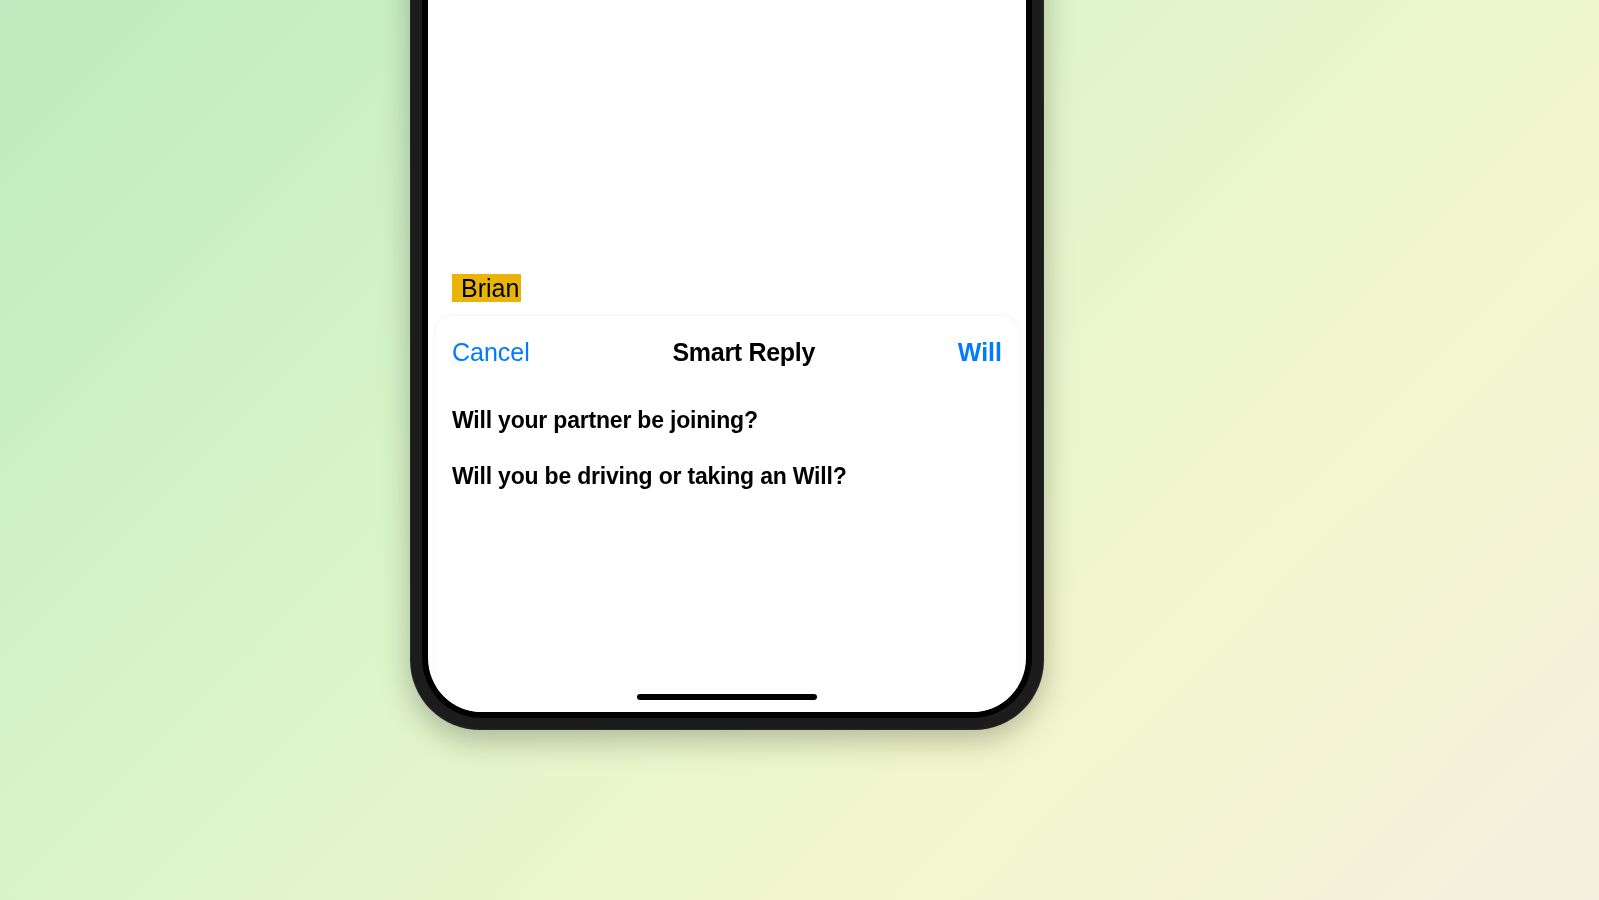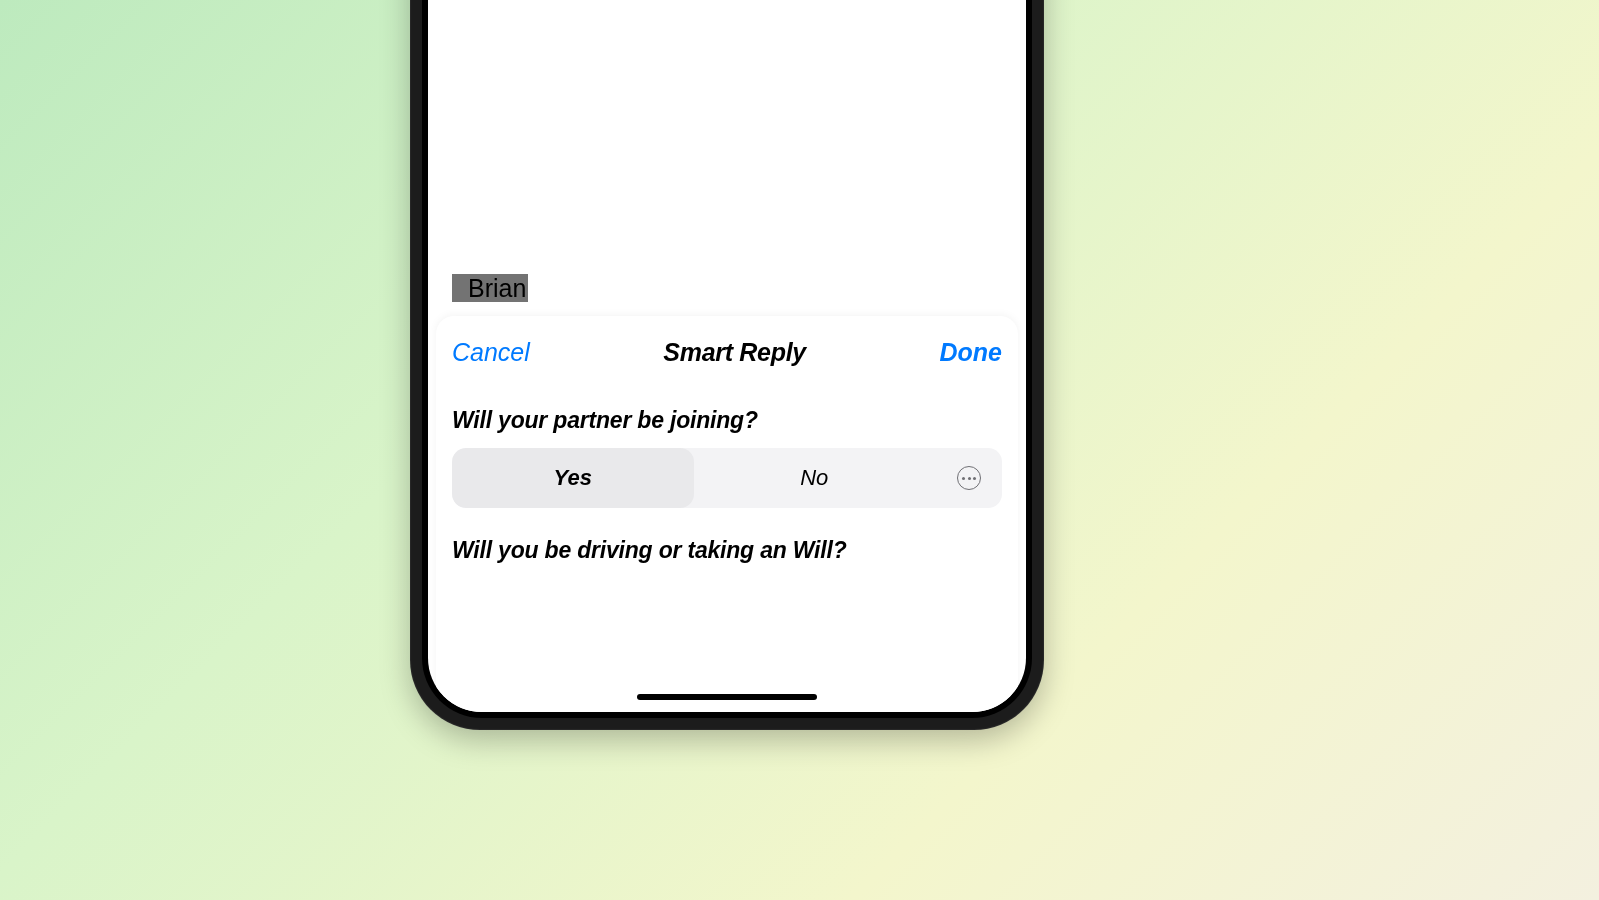--- a/index.html
+++ b/index.html
@@ -55,21 +55,20 @@
     position: absolute;
     left: 8px; right: 8px;
     bottom: 0;
     height: 396px;
     background: #fff;
     border-top-left-radius: 18px;
     border-top-right-radius: 18px;
     box-shadow: 0 -1px 8px rgba(0,0,0,0.05);
     padding: 10px 16px 9px 16px;
     box-sizing: border-box;
-    font-style: italic;
   }
   .sheet-header {
     display: flex;
     align-items: center;
     justify-content: space-between;
     height: 52px;
     font-size: 25px;
   }
   .blue { color: #007aff; }
   .sheet-title {
@@ -148,44 +147,33 @@
 <body>
 
 <div class="bg">
   <div class="phone">
     <div class="phone-inner">
       <div class="screen">
 
         <div class="body-area">
 
           <div style="position:absolute; left:24px; bottom:10px; font-size:25px; line-height:1.35;">
-            <span style="background:#737373; padding:0 2px 0 16px;">Brian</span>
+            <span style="background:#eab308; padding:0 2px 0 9px;">Brian</span>
           </div>
         </div>
 
         <div class="sheet">
           <div class="sheet-header">
             <div class="blue link-btn">Cancel</div>
             <div class="sheet-title">Smart Reply</div>
-            <div class="blue link-btn done">Done</div>
+            <div class="blue link-btn done">Will</div>
           </div>
 
           <div class="question-block">
             <div class="question">Will your partner be joining?</div>
-            <div class="seg">
-              <div class="seg-opt selected">Yes</div>
-              <div class="seg-opt unselected">No</div>
-              <div class="seg-more">
-                <div class="ellipsis-icon">
-                    <span></span>
-                    <span></span>
-                    <span></span>
-                  </div>
-              </div>
-            </div>
           </div>
 
           <div class="question-block">
             <div class="question">Will you be driving or taking an Will?</div>
           </div>
 
           <div class="home-indicator"></div>
         </div>
 
       </div>

